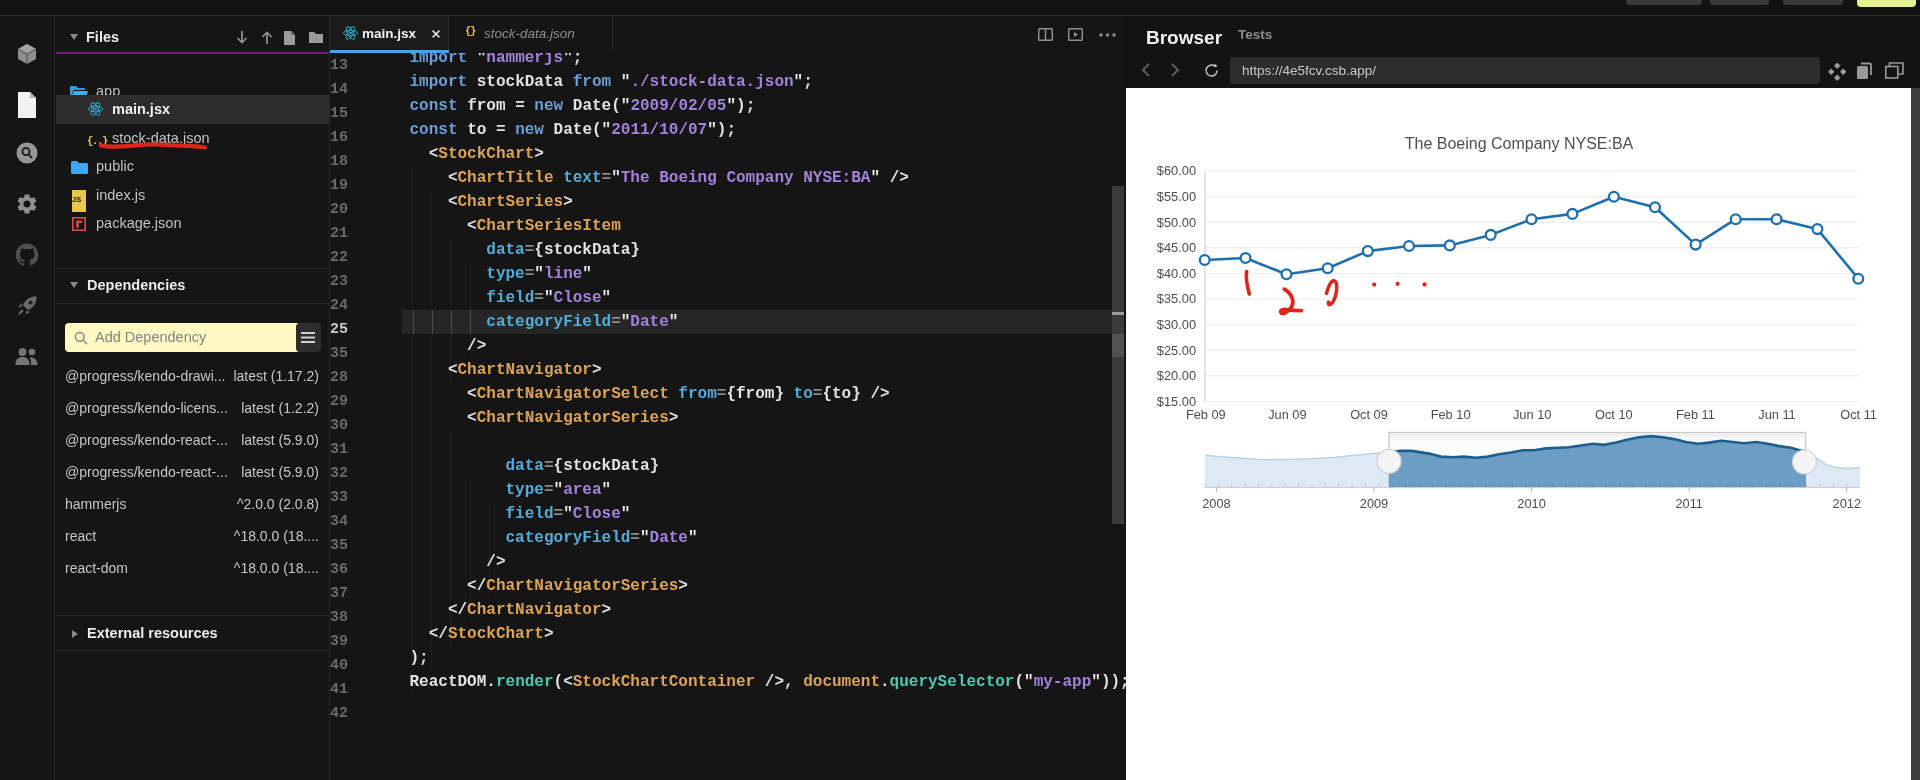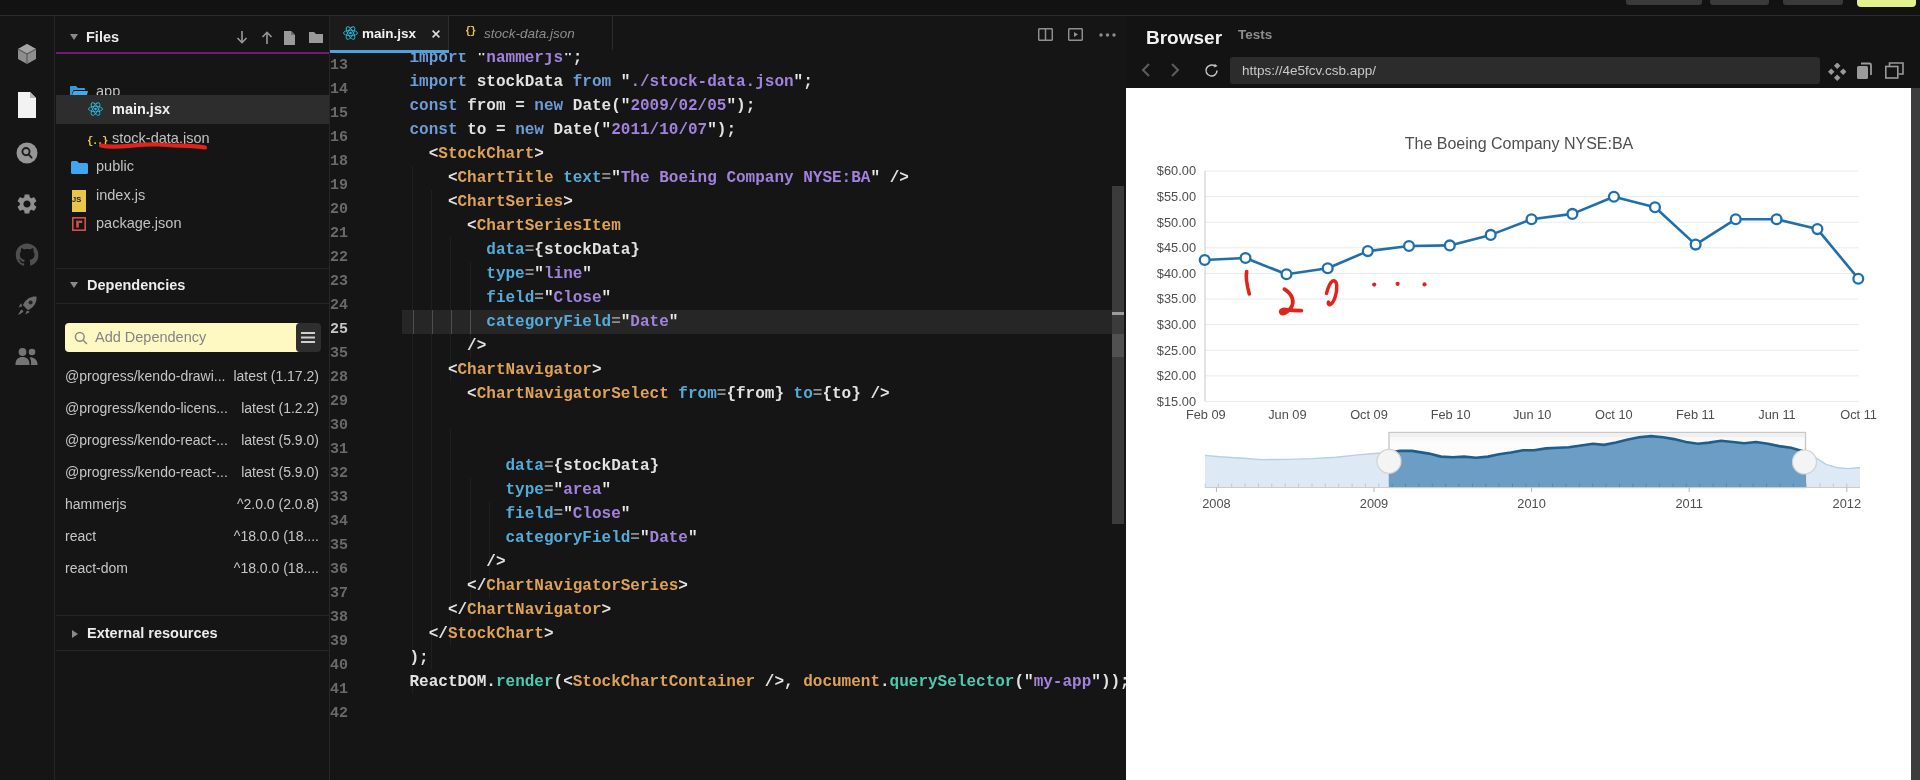--- a/index.html
+++ b/index.html
@@ -294,21 +294,21 @@
 <div class="ln"><span class="num">19</span><span class="tx">    <i class="w">&lt;</i><i class="t">ChartTitle</i> <i class="a">text</i><i class="e">=</i><i class="q">"</i><i class="s">The Boeing Company NYSE:BA</i><i class="q">"</i> <i class="w">/&gt;</i></span></div>
 <div class="ln"><span class="num">20</span><span class="tx">    <i class="w">&lt;</i><i class="t">ChartSeries</i><i class="w">&gt;</i></span></div>
 <div class="ln"><span class="num">21</span><span class="tx">      <i class="w">&lt;</i><i class="t">ChartSeriesItem</i></span></div>
 <div class="ln"><span class="num">22</span><span class="tx">        <i class="a">data</i><i class="e">=</i><i class="w">{stockData}</i></span></div>
 <div class="ln"><span class="num">23</span><span class="tx">        <i class="a">type</i><i class="e">=</i><i class="q">"</i><i class="s">line</i><i class="q">"</i></span></div>
 <div class="ln"><span class="num">24</span><span class="tx">        <i class="a">field</i><i class="e">=</i><i class="q">"</i><i class="s">Close</i><i class="q">"</i></span></div>
 <div class="ln hl"><span class="num on">25</span><b class="g" style="left:82.5px"></b><b class="g" style="left:101.5px"></b><b class="g" style="left:120.5px"></b><b class="g" style="left:139.5px"></b><span class="tx">        <i class="a">categoryField</i><i class="e">=</i><i class="q">"</i><i class="s">Date</i><i class="q">"</i></span></div>
 <div class="ln"><span class="num">35</span><span class="tx">      <i class="w">/&gt;</i></span></div>
 <div class="ln"><span class="num">28</span><span class="tx">    <i class="w">&lt;</i><i class="t">ChartNavigator</i><i class="w">&gt;</i></span></div>
 <div class="ln"><span class="num">29</span><span class="tx">      <i class="w">&lt;</i><i class="t">ChartNavigatorSelect</i> <i class="a">from</i><i class="e">=</i><i class="w">{from}</i> <i class="a">to</i><i class="e">=</i><i class="w">{to}</i> <i class="w">/&gt;</i></span></div>
-<div class="ln"><span class="num">30</span></div>
+<div class="ln"><span class="num">30</span><span class="tx">      <i class="w">&lt;</i><i class="t">ChartNavigatorSeries</i><i class="w">&gt;</i></span></div>
 <div class="ln"><span class="num">31</span></div>
 <div class="ln"><span class="num">32</span><span class="tx">          <i class="a">data</i><i class="e">=</i><i class="w">{stockData}</i></span></div>
 <div class="ln"><span class="num">33</span><span class="tx">          <i class="a">type</i><i class="e">=</i><i class="q">"</i><i class="s">area</i><i class="q">"</i></span></div>
 <div class="ln"><span class="num">34</span><span class="tx">          <i class="a">field</i><i class="e">=</i><i class="q">"</i><i class="s">Close</i><i class="q">"</i></span></div>
 <div class="ln"><span class="num">35</span><span class="tx">          <i class="a">categoryField</i><i class="e">=</i><i class="q">"</i><i class="s">Date</i><i class="q">"</i></span></div>
 <div class="ln"><span class="num">36</span><span class="tx">        <i class="w">/&gt;</i></span></div>
 <div class="ln"><span class="num">37</span><span class="tx">      <i class="w">&lt;/</i><i class="t">ChartNavigatorSeries</i><i class="w">&gt;</i></span></div>
 <div class="ln"><span class="num">38</span><span class="tx">    <i class="w">&lt;/</i><i class="t">ChartNavigator</i><i class="w">&gt;</i></span></div>
 <div class="ln"><span class="num">39</span><span class="tx">  <i class="w">&lt;/</i><i class="t">StockChart</i><i class="w">&gt;</i></span></div>
 <div class="ln"><span class="num">40</span><span class="tx"><i class="w">);</i></span></div>

